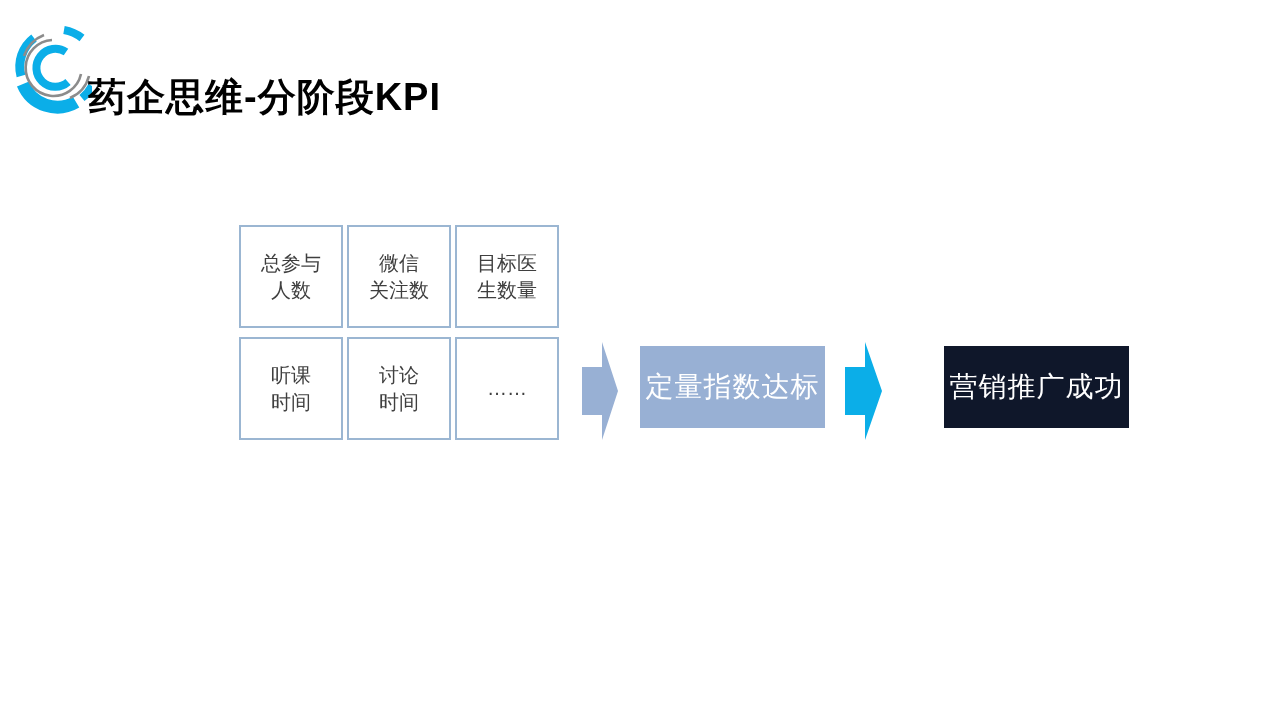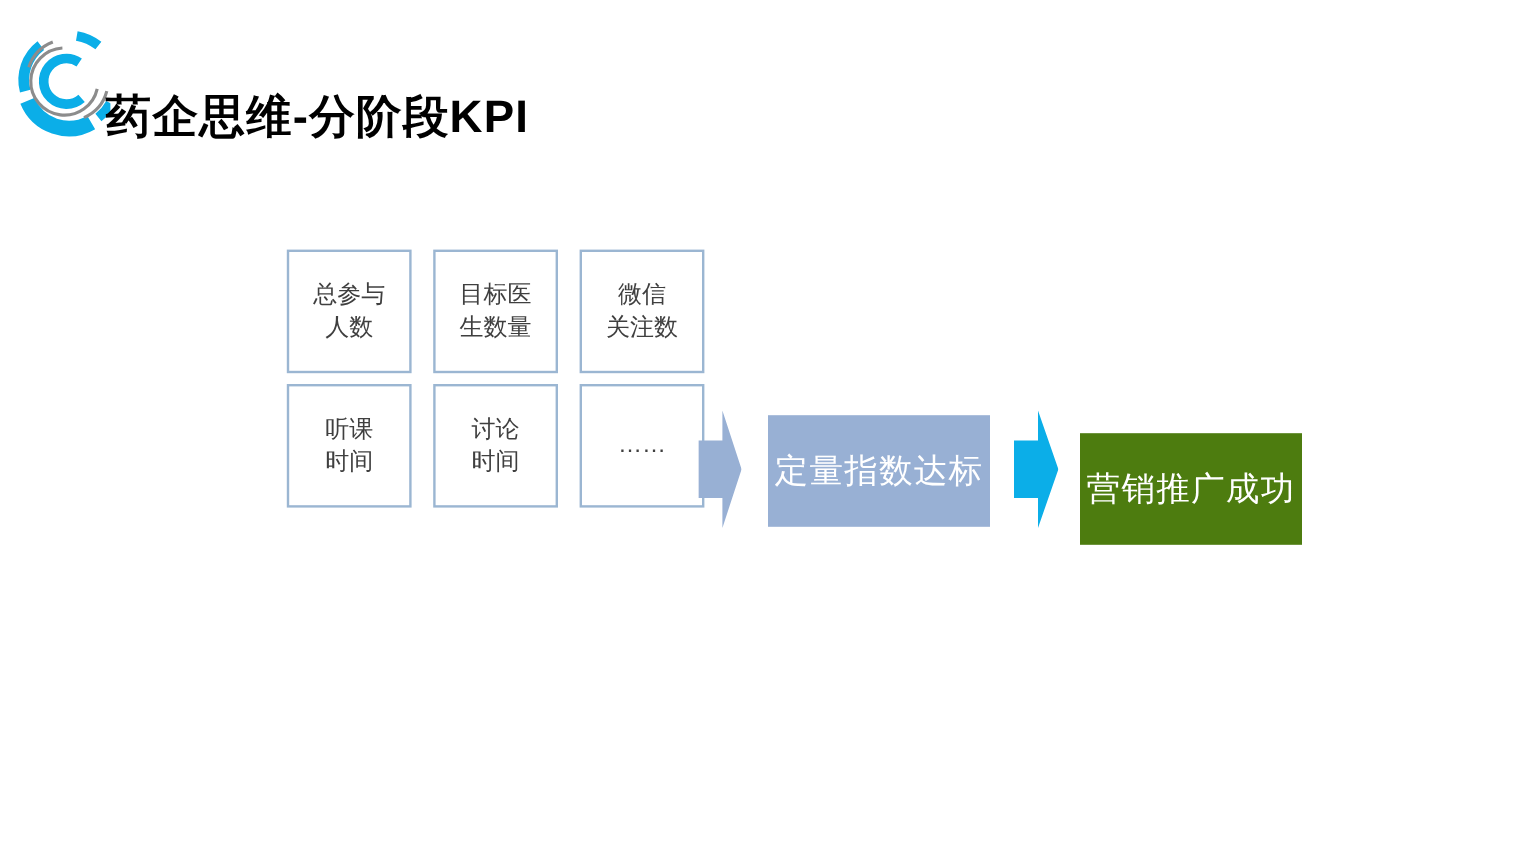--- a/index.html
+++ b/index.html
@@ -8,39 +8,39 @@
     font-family:"Liberation Sans","DejaVu Sans",sans-serif; overflow:hidden;
   }
   .logo { position:absolute; left:10px; top:14px; width:82px; height:104px; }
   .title {
     position:absolute; left:88px; top:44px;
     font-size:38px; font-weight:bold; color:#000; letter-spacing:1px;
     white-space:nowrap;
     margin-top:28px;
   }
   .kpi-grid {
-    position:absolute; left:239px; top:208px;
+    position:absolute; left:239px; top:225px;
     display:grid; grid-template-columns:repeat(3,104px); grid-auto-rows:103px;
-    gap:9px 18px;
+    gap:9px 4px;
   }
   .kpi-cell {
     box-sizing:border-box; border:2px solid #9BB6D2; background:#fff;
     display:flex; flex-direction:column; align-items:center; justify-content:center;
     font-size:20px; line-height:27px; color:#3F3F3F; text-align:center;
   }
   .arrow { position:absolute; }
   .arrow-1 { left:582px; top:342px; }
   .arrow-2 { left:845px; top:342px; }
   .flow-box {
-    position:absolute; top:346px; width:185px; height:93px;
+    position:absolute; top:346px; width:185px; height:82px;
     display:flex; align-items:center; justify-content:center;
     color:#fff; font-size:28px; letter-spacing:1px; white-space:nowrap;
   }
   .flow-box-1 { left:640px; background:#98B0D4; }
-  .flow-box-2 { left:900px; background:#4d7c0f;margin-top:15px; }
+  .flow-box-2 { left:944px; background:#0f172a; }
 </style>
 </head>
 <body>
 
 <div class="slide">
 
   <svg class="logo" viewBox="0 0 82 104" aria-hidden="true">
 
     <path d="M 24 24 A 36 36 0 0 0 11 62" fill="none" stroke-width="9" stroke="#0BAEE8"></path>
 
@@ -60,26 +60,26 @@
   </svg>
 
   <div class="title">药企思维-分阶段KPI</div>
 
   <div class="kpi-grid">
     <div class="kpi-cell">
       <span>总参与</span>
       <span>人数</span>
     </div>
     <div class="kpi-cell">
+      <span>微信</span>
+      <span>关注数</span>
+    </div>
+    <div class="kpi-cell">
       <span>目标医</span>
       <span>生数量</span>
-    </div>
-    <div class="kpi-cell">
-      <span>微信</span>
-      <span>关注数</span>
     </div>
     <div class="kpi-cell">
       <span>听课</span>
       <span>时间</span>
     </div>
     <div class="kpi-cell">
       <span>讨论</span>
       <span>时间</span>
     </div>
     <div class="kpi-cell">

